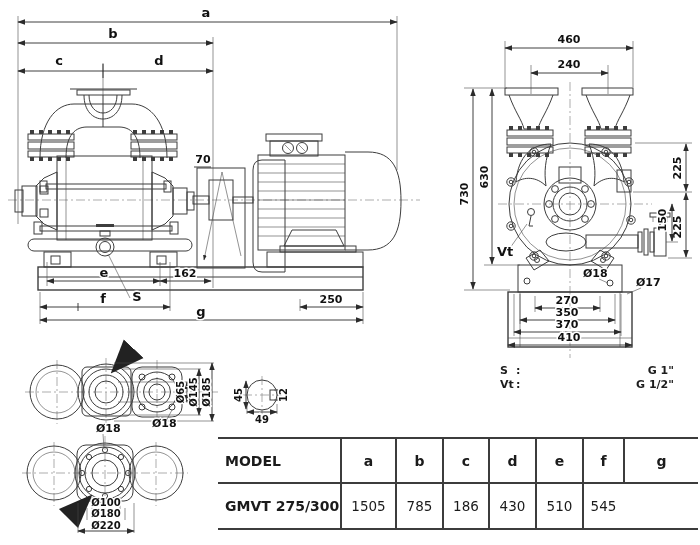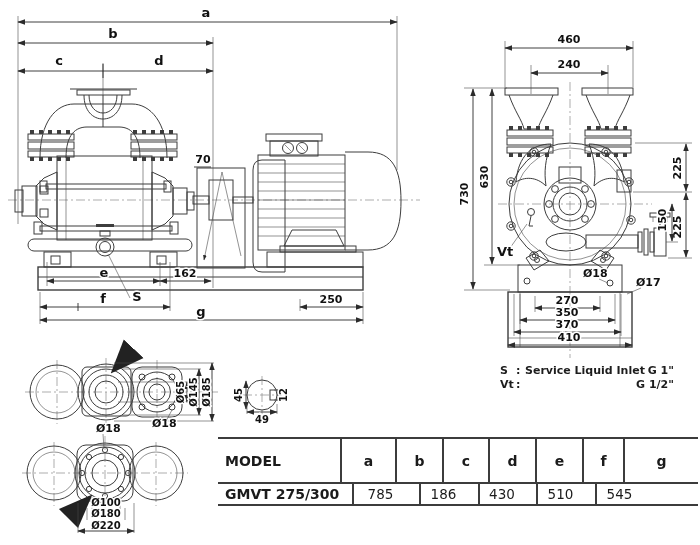--- a/index.html
+++ b/index.html
@@ -21,21 +21,21 @@
           font:700 11px "DejaVu Sans",sans-serif;}
   .legend-row{display:flex;line-height:14px;white-space:nowrap;}
   .lg-key{width:16px;}
   .lg-sep{width:9px;}
   .lg-size{margin-left:auto;}
   
   .dim-table{position:absolute;left:218px;top:437px;width:480px;
              border-top:2px solid #3c3c3c;border-bottom:2px solid #3c3c3c;color:#1b1b1b;}
   .tr{display:grid;grid-template-columns:122px 55px 47px 46px 47px 47px 41px 75px;text-align:right;}
   .tr-head{height:43px;border-bottom:2px solid #3c3c3c;}
-  .tr-data{height:20px;gap:12px;}
+  .tr-data{height:44px;}
   .td{display:flex;align-items:center;justify-content:center;
       border-left:2px solid #3c3c3c;font:700 14px "DejaVu Sans",sans-serif;}
   .td.first{border-left:none;justify-content:flex-start;padding-left:7px;}
   .tr-data .td{font-weight:400;font-size:13.5px;}
   .tr-data .td.first{font-weight:700;font-size:14px;}
 </style>
 </head>
 <body>
 
 <div id="stage">
@@ -407,21 +407,20 @@
         <line x1="277" y1="404" x2="277" y2="414" class="thin"></line>
     <line x1="247" y1="412" x2="277" y2="412" class="dim" marker-start="url(#ah)" marker-end="url(#ah)"></line>
     <text x="262" y="423" text-anchor="middle" class="t10 halo">49</text>
   </g>
 </svg>
 
 <div class="legend">
   <div class="legend-row">
     <span class="lg-key">S</span>
     <span class="lg-sep">:</span>
-    <span class="lg-desc">Service Liquid Inlet</span>
     <span class="lg-size">G 1"</span>
   </div>
   <div class="legend-row">
     <span class="lg-key">Vt</span>
     <span class="lg-sep">:</span>
     <span class="lg-size">G 1/2"</span>
   </div>
 </div>
 
 <div class="dim-table">
@@ -430,20 +429,21 @@
     <div class="td">a</div>
     <div class="td">b</div>
     <div class="td">c</div>
     <div class="td">d</div>
     <div class="td">e</div>
     <div class="td">f</div>
     <div class="td">g</div>
   </div>
   <div class="tr tr-data">
     <div class="td first">GMVT 275/300</div>
+    <div class="td">1505</div>
     <div class="td">785</div>
     <div class="td">186</div>
     <div class="td">430</div>
     <div class="td">510</div>
     <div class="td">545</div>
   </div>
 </div>
 
 </div>
 

